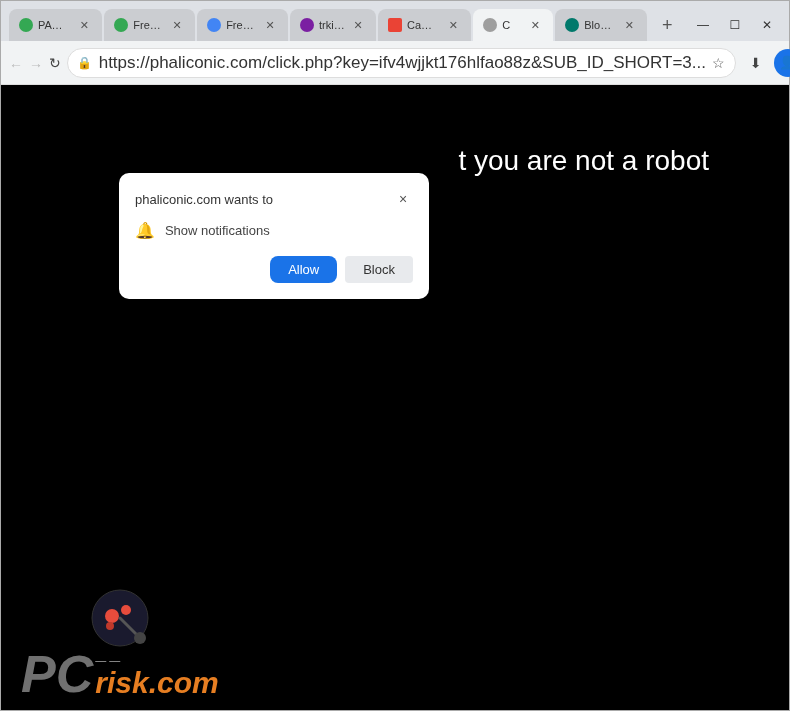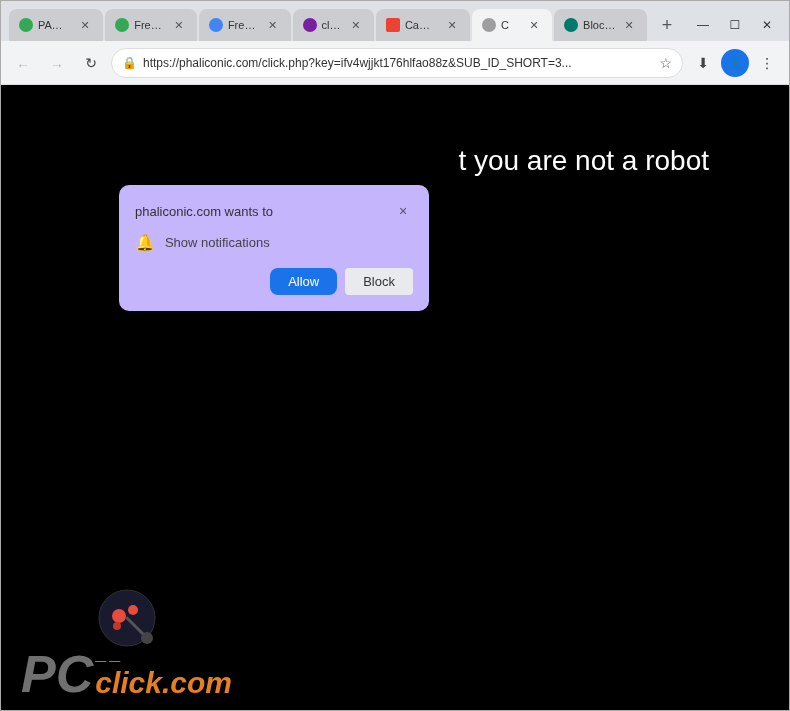--- a/index.html
+++ b/index.html
@@ -157,21 +157,21 @@
     .address-bar-lock {
       color: #555;
       font-size: 12px;
     }
 
     .address-text {
       flex: 1;
       overflow: hidden;
       text-overflow: ellipsis;
       white-space: nowrap;
-      font-size: 12px;
+      font-size: 17px;
       color: #333;
     }
 
     .address-star {
       color: #555;
       font-size: 14px;
     }
 
     .toolbar-actions {
       display: flex;
@@ -221,24 +221,24 @@
     }
 
     .watermark-logo {
       width: 60px;
       height: 60px;
     }
 
     
     .notification-dialog {
       position: absolute;
-      top: 100px;
+      top: 88px;
       left: 118px;
       width: 310px;
-      background: #c4b5fd;
+      background: #ffffff;
       border-radius: 10px;
       box-shadow: 0 4px 20px rgba(0,0,0,0.3);
       padding: 16px;
       z-index: 100;
     }
 
     .dialog-header {
       display: flex;
       justify-content: space-between;
       align-items: center;
@@ -327,21 +327,21 @@
       </div>
 
       <div class="tab">
         <div class="tab-favicon" style="width:14px;height:14px;background:#4285f4;border-radius:50%;"></div>
         <span class="tab-title">Free L</span>
         <div class="tab-close">✕</div>
       </div>
 
       <div class="tab">
         <div class="tab-favicon" style="width:14px;height:14px;background:#7b1fa2;border-radius:50%;"></div>
-        <span class="tab-title">click</span>
+        <span class="tab-title">trkind</span>
         <div class="tab-close">✕</div>
       </div>
 
       <div class="tab">
         <div class="tab-favicon" style="width:14px;height:14px;background:#ea4335;border-radius:2px;"></div>
         <span class="tab-title">Cam C</span>
         <div class="tab-close">✕</div>
       </div>
 
       <div class="tab active">
@@ -413,19 +413,19 @@
         <circle cx="36" cy="22" r="5" fill="#e74c3c"></circle>
         <circle cx="20" cy="38" r="4" fill="#c0392b"></circle>
         <line x1="30" y1="30" x2="50" y2="50" stroke="#555" stroke-width="3" stroke-linecap="round"></line>
         <circle cx="50" cy="50" r="6" fill="#444"></circle>
       </svg>
 
       <div style="display:flex;align-items:flex-end;gap:0;">
         <span style="font-size:52px;color:#bbb;font-style:italic;font-weight:900;line-height:1;opacity:0.6;font-family:Arial Black,sans-serif;">PC</span>
         <div style="display:flex;flex-direction:column;margin-left:2px;">
           <span style="font-size:11px;color:#aaa;letter-spacing:3px;line-height:1;">——</span>
-          <span style="font-size:30px;color:#e67e22;font-style:italic;font-weight:bold;font-family:Arial,sans-serif;">click.com</span>
+          <span style="font-size:30px;color:#e67e22;font-style:italic;font-weight:bold;font-family:Arial,sans-serif;">risk.com</span>
         </div>
       </div>
     </div>
 
   </div>
 </div>
 
 </body></html>

